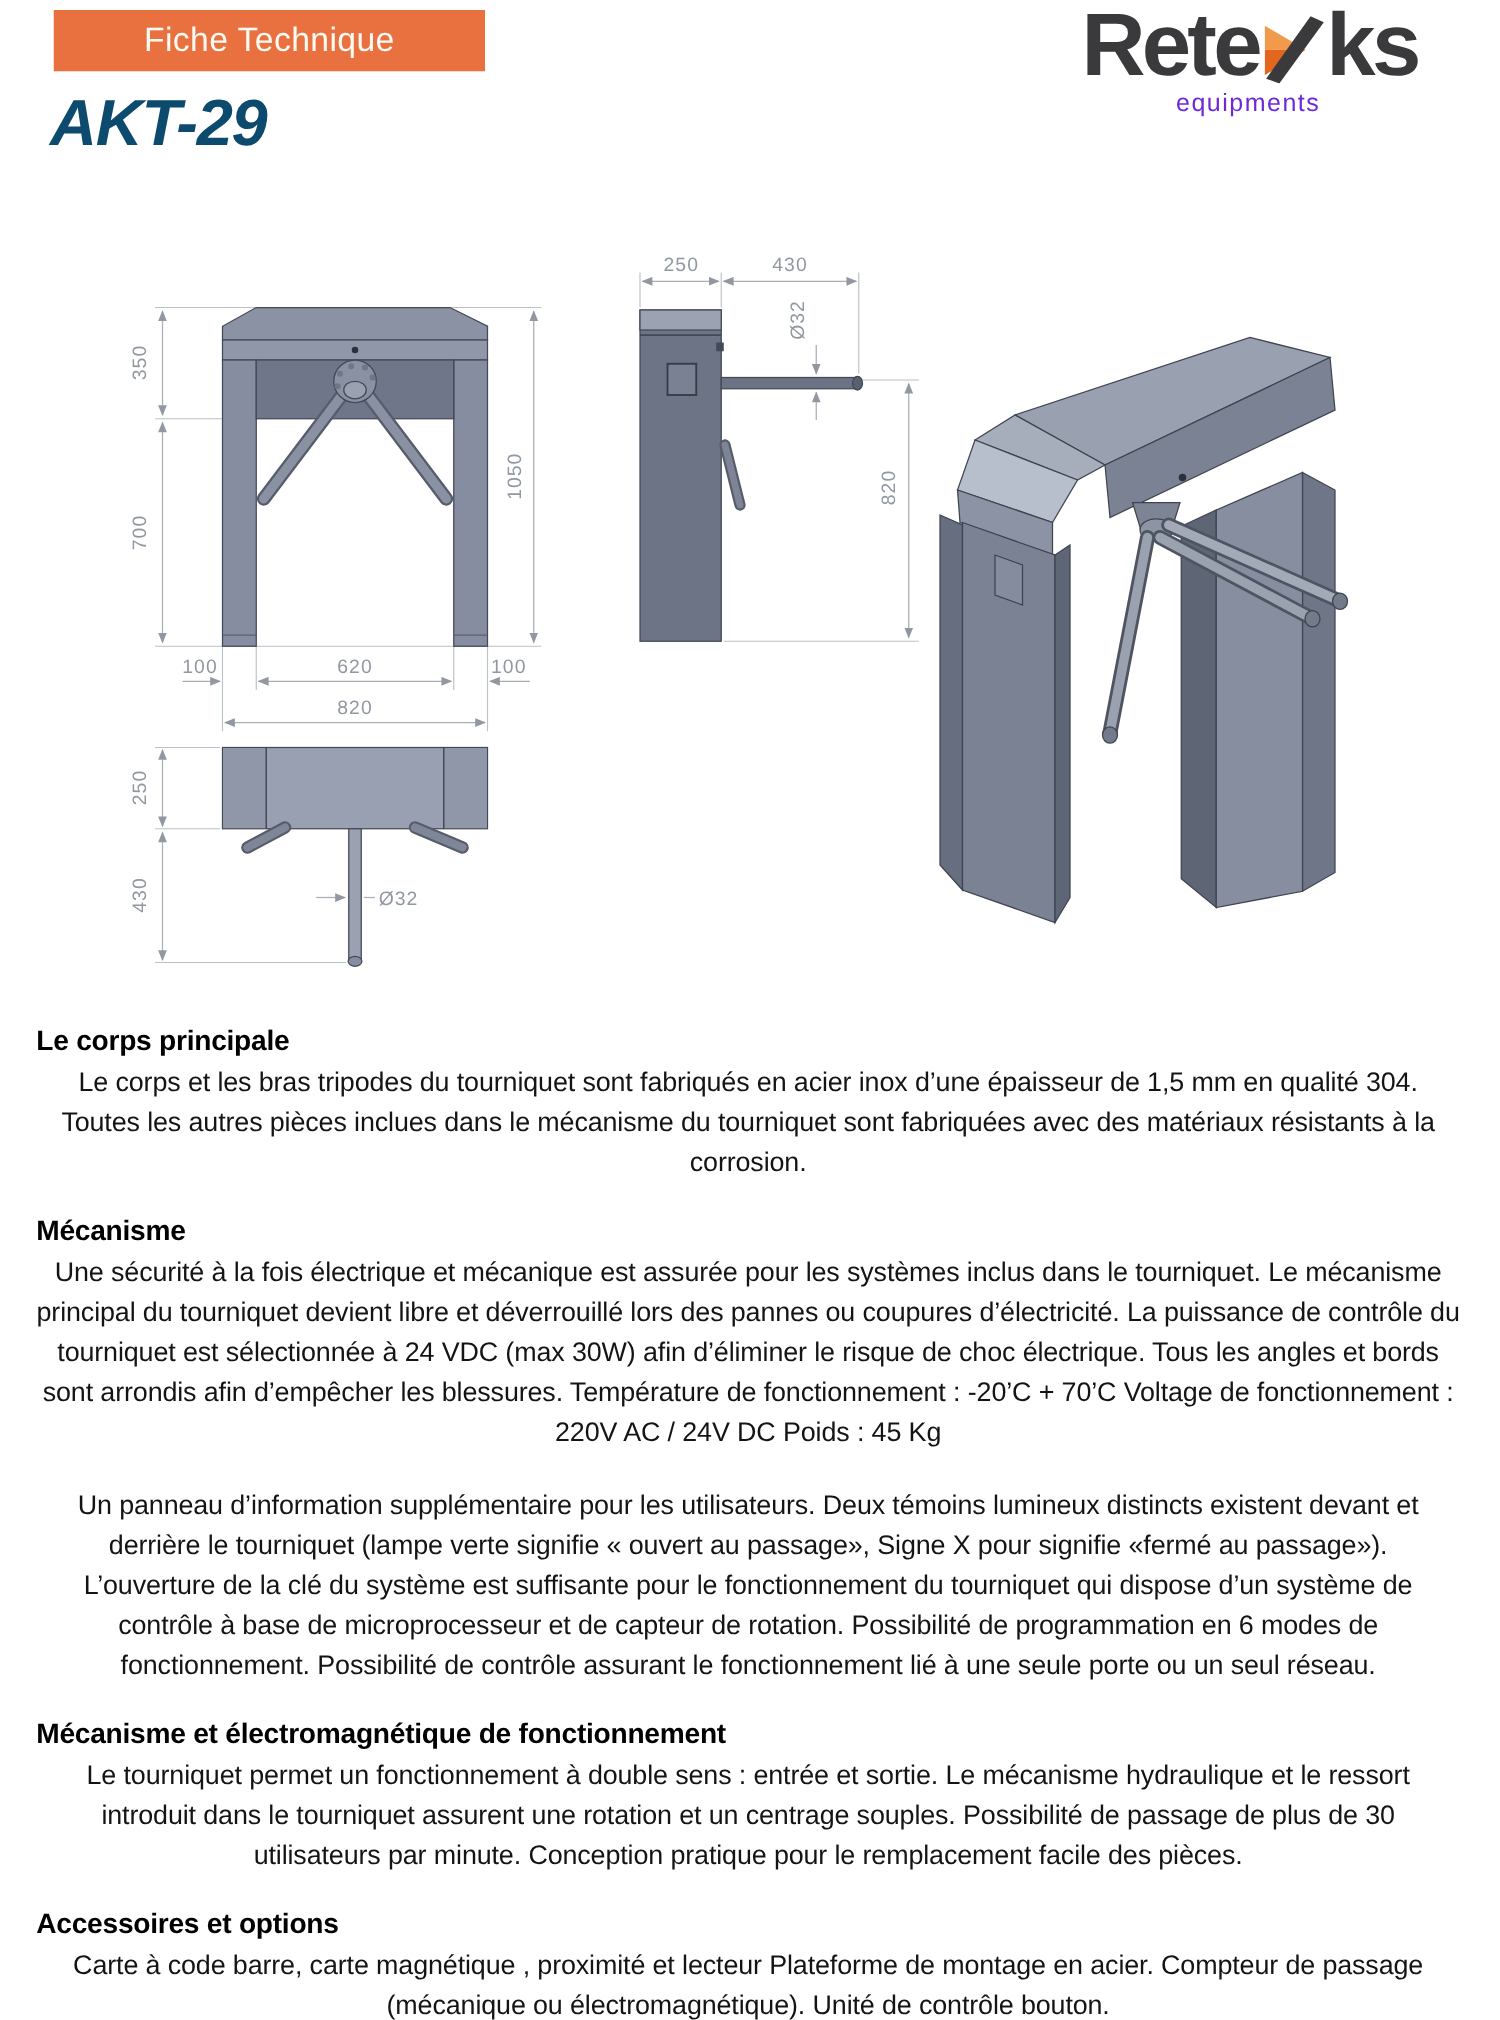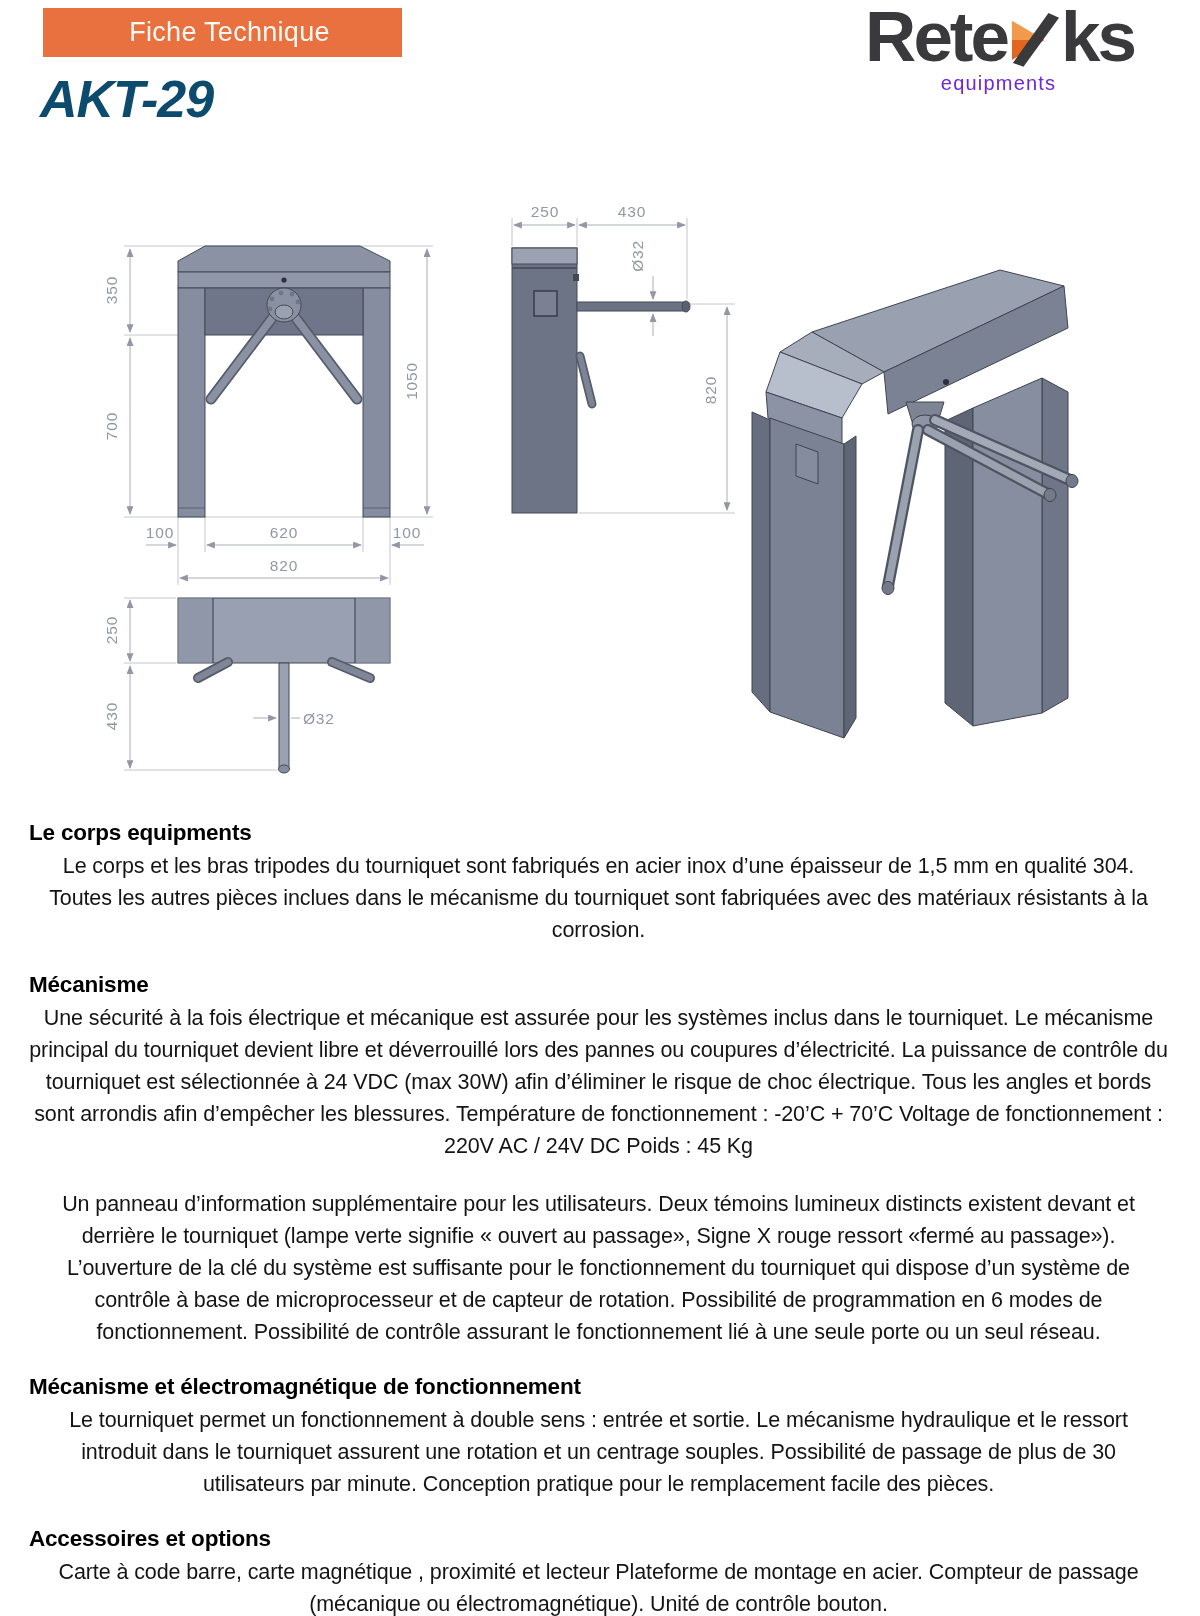--- a/index.html
+++ b/index.html
@@ -1,21 +1,21 @@
 <!DOCTYPE html>
 <html><head>
 <meta charset="utf-8">
 <style>
   html,body{margin:0;padding:0;background:#ffffff;}
   .page{position:relative;width:1200px;height:1616px;background:#ffffff;overflow:hidden;
         font-family:"Liberation Sans",sans-serif;color:#111;}
   
   .badge{position:absolute;left:43px;top:8px;width:345px;height:49px;background:#e8713f;
          display:flex;align-items:center;justify-content:center;color:#fdf9f3;
-         font-size:27px;font-weight:500;letter-spacing:.3px;padding-left:14px;}
+         font-size:27px;font-weight:500;letter-spacing:.3px;}
   .model{position:absolute;left:40px;top:72px;margin:0;font-size:52px;line-height:1.05;
          font-weight:bold;font-style:italic;color:#0c4a6e;letter-spacing:-1px;}
   .logo{position:absolute;top:4px;right:66px;text-align:center;}
   .logo-row{display:flex;align-items:flex-end;justify-content:flex-end;
             font-size:71px;font-weight:bold;color:#3a3a3c;letter-spacing:-3px;line-height:0.92;}
   .logo-row .xglyph{width:50px;height:60px;margin:0 1px 2px 3px;}
   .logo-tagline{font-size:20px;color:#6d28d9;letter-spacing:1.2px;margin-top:3px;margin-right:2px;}
   
   .drawings{position:absolute;top:178px;left:0;}
   .dim{stroke:#a9aeb7;stroke-width:1;fill:none;}
@@ -193,29 +193,29 @@
         <line x1="918" y1="252" x2="888" y2="408" stroke="#9aa2b0" stroke-width="7.5" stroke-linecap="round"></line>
       </g>
       <ellipse cx="1072" cy="303" rx="6" ry="6.5" fill="#737b8b"></ellipse>
       <ellipse cx="1050" cy="317" rx="6" ry="6.5" fill="#737b8b"></ellipse>
       <ellipse cx="888" cy="410" rx="6" ry="6.5" fill="#737b8b"></ellipse>
     </g>
   </svg>
 
   <main class="content">
     <div class="section">
-      <h2>Le corps equipments</h2>
+      <h2>Le corps principale</h2>
       <p>Le corps et les bras tripodes du tourniquet sont fabriqués en acier inox d’une épaisseur de 1,5 mm en qualité 304. Toutes les autres pièces inclues dans le mécanisme du tourniquet sont fabriquées avec des matériaux résistants à la corrosion.</p>
     </div>
     <div class="section">
       <h2>Mécanisme</h2>
       <p>Une sécurité à la fois électrique et mécanique est assurée pour les systèmes inclus dans le tourniquet. Le mécanisme principal du tourniquet devient libre et déverrouillé lors des pannes ou coupures d’électricité. La puissance de contrôle du tourniquet est sélectionnée à 24 VDC (max 30W) afin d’éliminer le risque de choc électrique. Tous les angles et bords sont arrondis afin d’empêcher les blessures. Température de fonctionnement : -20’C + 70’C Voltage de fonctionnement : 220V AC / 24V DC Poids : 45 Kg</p>
     </div>
     <div class="section">
-      <p>Un panneau d’information supplémentaire pour les utilisateurs. Deux témoins lumineux distincts existent devant et derrière le tourniquet (lampe verte signifie « ouvert au passage», Signe X rouge ressort «fermé au passage»).</p>
+      <p>Un panneau d’information supplémentaire pour les utilisateurs. Deux témoins lumineux distincts existent devant et derrière le tourniquet (lampe verte signifie « ouvert au passage», Signe X pour signifie «fermé au passage»).</p>
       <p>L’ouverture de la clé du système est suffisante pour le fonctionnement du tourniquet qui dispose d’un système de contrôle à base de microprocesseur et de capteur de rotation. Possibilité de programmation en 6 modes de fonctionnement. Possibilité de contrôle assurant le fonctionnement lié à une seule porte ou un seul réseau.</p>
     </div>
     <div class="section">
       <h2>Mécanisme et électromagnétique de fonctionnement</h2>
       <p>Le tourniquet permet un fonctionnement à double sens : entrée et sortie. Le mécanisme hydraulique et le ressort introduit dans le tourniquet assurent une rotation et un centrage souples. Possibilité de passage de plus de 30 utilisateurs par minute. Conception pratique pour le remplacement facile des pièces.</p>
     </div>
     <div class="section">
       <h2>Accessoires et options</h2>
       <p>Carte à code barre, carte magnétique , proximité et lecteur Plateforme de montage en acier. Compteur de passage (mécanique ou électromagnétique). Unité de contrôle bouton.</p>
     </div>

